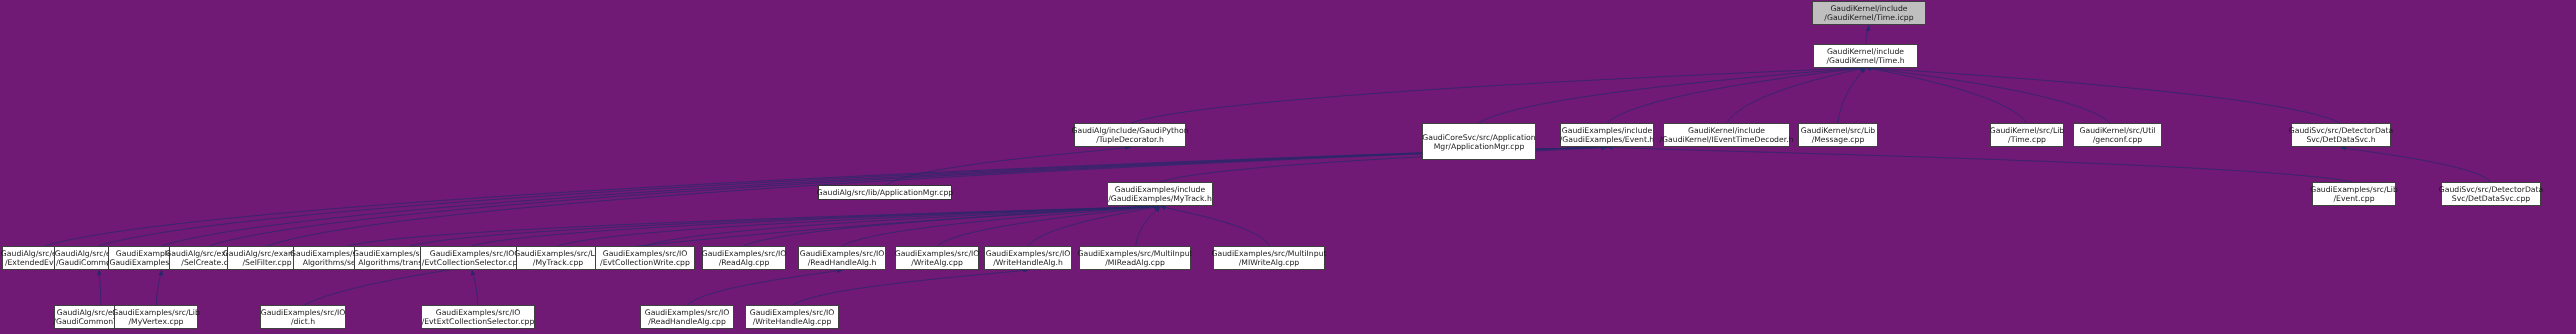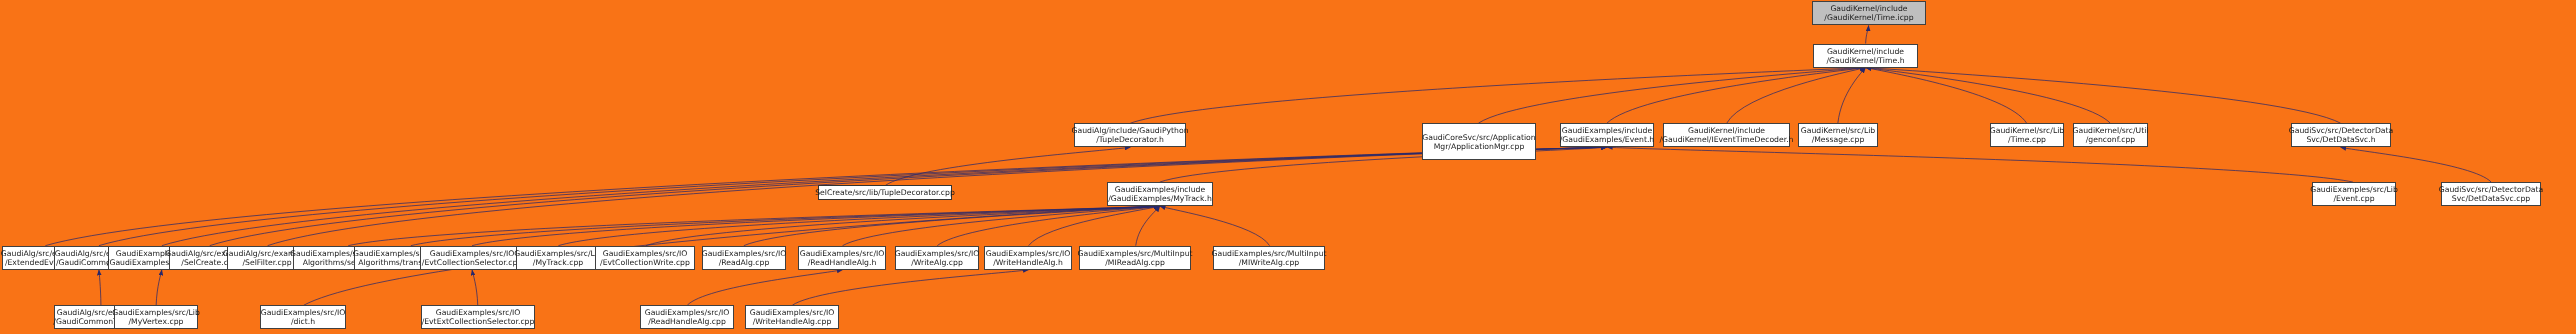--- a/index.html
+++ b/index.html
@@ -5,21 +5,21 @@
 <style>
   html, body {
     margin: 0;
     padding: 0;
     background: #ffffff;
   }
   #graph-root {
     position: relative;
     width: 2576px;
     height: 334px;
-    background: #f97316;
+    background: #701a75;
     font-family: "DejaVu Sans", "Liberation Sans", sans-serif;
     overflow: hidden;
   }
   #edge-layer {
     position: absolute;
     left: 0;
     top: 0;
     width: 2576px;
     height: 334px;
     pointer-events: none;
@@ -119,25 +119,25 @@
       <div class="gnode thick" style="left: 1422px; top: 123px; width: 114px; height: 37px;"><span class="gnode-text">GaudiCoreSvc/src/Application
 Mgr/ApplicationMgr.cpp</span></div>
       <div class="gnode thick" style="left: 1560px; top: 123px; width: 94px; height: 24px;"><span class="gnode-text">GaudiExamples/include
 /GaudiExamples/Event.h</span></div>
       <div class="gnode thick" style="left: 1663px; top: 123px; width: 127px; height: 24px;"><span class="gnode-text">GaudiKernel/include
 /GaudiKernel/IEventTimeDecoder.h</span></div>
       <div class="gnode thick" style="left: 1798px; top: 123px; width: 80px; height: 24px;"><span class="gnode-text">GaudiKernel/src/Lib
 /Message.cpp</span></div>
       <div class="gnode thick" style="left: 1990px; top: 123px; width: 74px; height: 24px;"><span class="gnode-text">GaudiKernel/src/Lib
 /Time.cpp</span></div>
-      <div class="gnode thick" style="left: 2073px; top: 123px; width: 75px; height: 24px;"><span class="gnode-text">GaudiKernel/src/Util
+      <div class="gnode thick" style="left: 2073px; top: 123px; width: 89px; height: 24px;"><span class="gnode-text">GaudiKernel/src/Util
 /genconf.cpp</span></div>
       <div class="gnode thick" style="left: 2291px; top: 123px; width: 100px; height: 24px;"><span class="gnode-text">GaudiSvc/src/DetectorData
 Svc/DetDataSvc.h</span></div>
-      <div class="gnode" style="left: 818px; top: 185px; width: 134px; height: 15.4px;"><span class="gnode-text">SelCreate/src/lib/TupleDecorator.cpp</span></div>
+      <div class="gnode" style="left: 818px; top: 185px; width: 134px; height: 15.4px;"><span class="gnode-text">GaudiAlg/src/lib/ApplicationMgr.cpp</span></div>
       <div class="gnode thick" style="left: 1107px; top: 182px; width: 106px; height: 24px;"><span class="gnode-text">GaudiExamples/include
 /GaudiExamples/MyTrack.h</span></div>
       <div class="gnode thick" style="left: 2312px; top: 182px; width: 84px; height: 24px;"><span class="gnode-text">GaudiExamples/src/Lib
 /Event.cpp</span></div>
       <div class="gnode thick" style="left: 2441px; top: 182px; width: 100px; height: 24px;"><span class="gnode-text">GaudiSvc/src/DetectorData
 Svc/DetDataSvc.cpp</span></div>
       <div class="gnode thick" style="left: 2px; top: 246px; width: 86px; height: 24px;"><span class="gnode-text">GaudiAlg/src/examples
 /ExtendedEvtCol.cpp</span></div>
       <div class="gnode thick" style="left: 54px; top: 246px; width: 90px; height: 24px;"><span class="gnode-text">GaudiAlg/src/examples
 /GaudiCommonTests.h</span></div>

